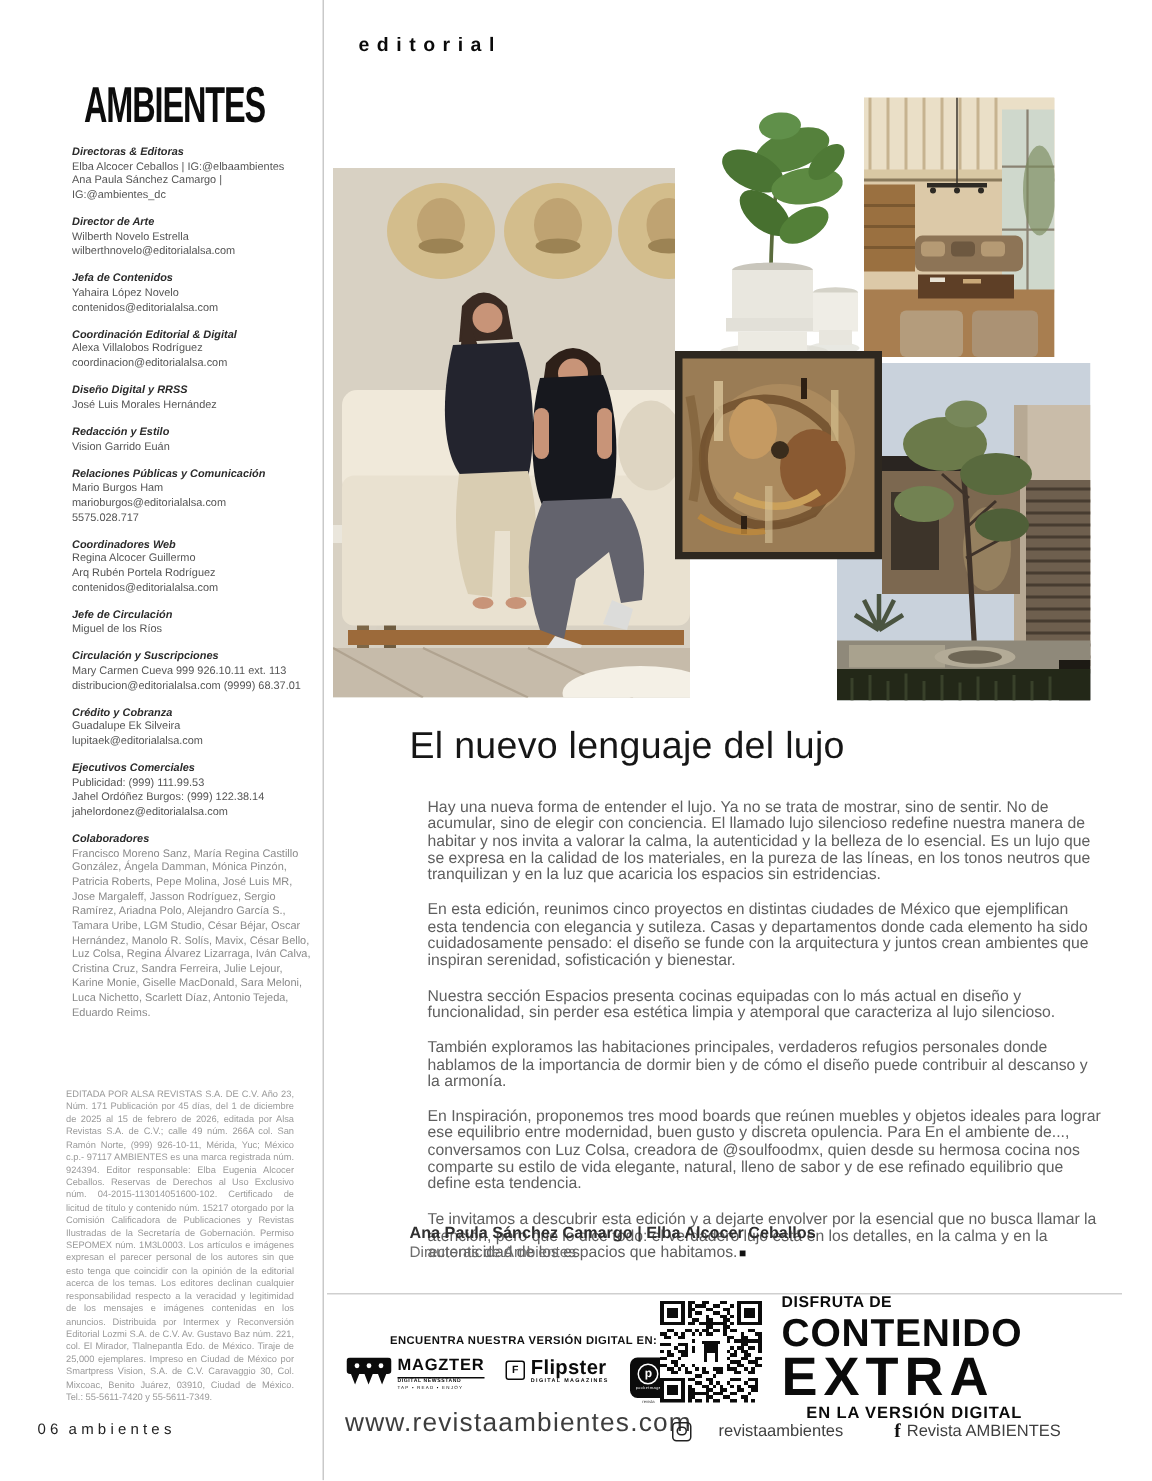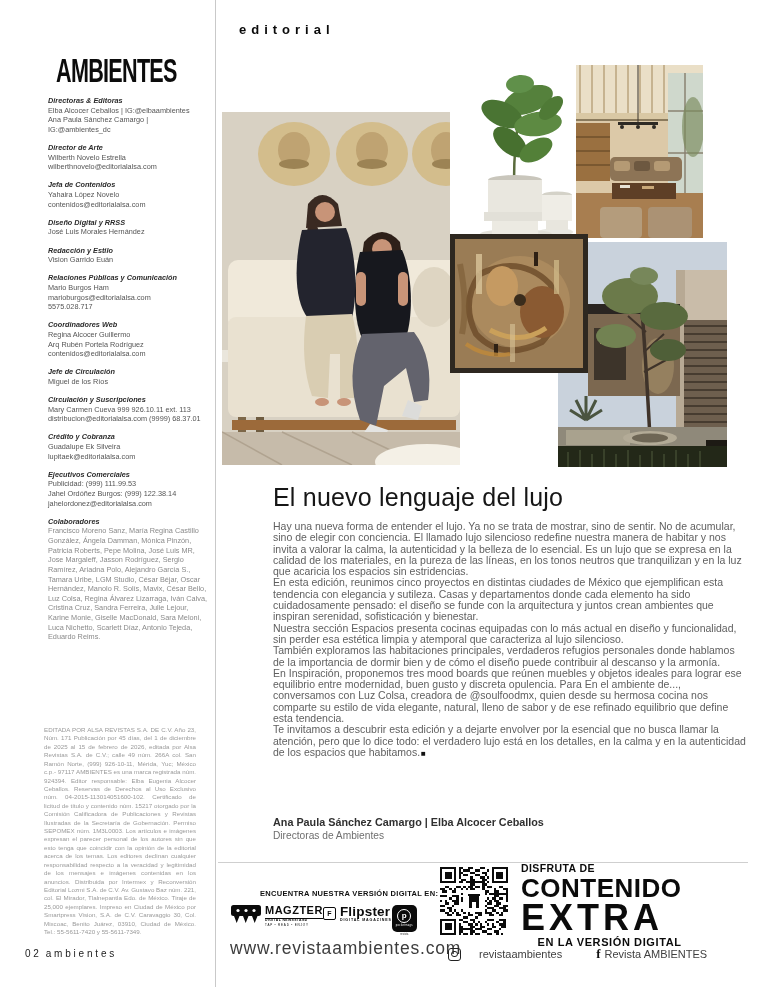--- a/index.html
+++ b/index.html
@@ -18,37 +18,37 @@
   .side-b{white-space:pre-line;}
   .side-b.muted{color:#8a8a8a;}
   .legal{position:absolute;left:44px;top:726px;width:152px;font-size:6.2px;line-height:1.36;color:#9a9a9a;text-align:justify;}
   .pageno{position:absolute;left:25px;top:948px;font-size:10px;letter-spacing:2.8px;color:#222;}
   .pageno .brand{margin-left:4px;}
 
   
   .kicker{position:absolute;left:239px;top:22px;font-size:13px;font-weight:bold;letter-spacing:5px;color:#0a0a0a;}
   .title{position:absolute;left:273px;top:483px;font-size:25px;color:#161616;letter-spacing:0.2px;}
   .body-copy{position:absolute;left:273px;top:521px;width:473px;font-size:10.5px;line-height:11.3px;color:#606060;}
-  .body-copy p{margin:0;}
+  .body-copy p{margin:12px;}
   .endmark{font-size:8px;color:#111;margin-left:1px;}
   .signature{position:absolute;left:273px;top:816px;}
   .sig-names{font-size:10.8px;font-weight:bold;color:#303030;}
   .sig-role{font-size:10.2px;color:#6e6e6e;margin-top:2px;}
 
   
   .ph{position:absolute;display:block;}
   #ph-main{left:222px;top:112px;z-index:1;}
   #ph-plant{left:450px;top:62px;z-index:2;}
   #ph-interior{left:572px;top:65px;z-index:1;}
   #ph-painting{left:450px;top:234px;z-index:3;box-shadow:0 0 0 0 transparent;}
   #ph-courtyard{left:558px;top:242px;z-index:1;}
 
   
   .find-label{position:absolute;left:233px;top:889px;font-size:7.5px;font-weight:bold;letter-spacing:0.3px;color:#101010;padding-left:27px;}
-  .logos{position:absolute;left:231px;top:905px;display:flex;align-items:flex-start;}
+  .logos{position:absolute;left:231px;top:905px;display:flex;align-items:flex-start;gap:14px;}
   .logo{display:flex;align-items:flex-start;gap:4px;cursor:pointer;}
   .logo-col{display:flex;flex-direction:column;line-height:1.05;}
   .mag-name{font-size:11px;font-weight:bold;letter-spacing:0.5px;color:#0b0b0b;}
   .mag-sub{font-size:3.4px;font-weight:bold;color:#0b0b0b;letter-spacing:0.4px;border-top:0.5px solid #0b0b0b;margin-top:1px;padding-top:0.5px;}
   .mag-tag{font-size:3px;color:#0b0b0b;letter-spacing:0.8px;margin-top:1px;}
   .flip-box{width:11px;height:11px;border:1.6px solid #0b0b0b;border-radius:2px;display:flex;align-items:center;justify-content:center;font-size:7px;font-weight:bold;color:#0b0b0b;margin-top:2px;}
   .flip-name{font-size:13.5px;font-weight:bold;color:#0b0b0b;letter-spacing:0.2px;}
   .flip-sub{font-size:3.6px;font-weight:bold;color:#0b0b0b;letter-spacing:0.9px;}
   .pm-box{width:25px;height:27px;background:#0b0b0b;border-radius:5px;display:flex;flex-direction:column;align-items:center;justify-content:center;color:#fff;}
   .pm-p{width:12px;height:12px;border:1.6px solid #fff;border-radius:50%;display:flex;align-items:center;justify-content:center;font-size:8px;font-weight:bold;line-height:1;}
@@ -88,20 +88,25 @@
       <div class="side-h">Director de Arte</div>
       <div class="side-b">Wilberth Novelo Estrella
 wilberthnovelo@editorialalsa.com</div>
     </div>
     <div class="side-sec">
       <div class="side-h">Jefa de Contenidos</div>
       <div class="side-b">Yahaira López Novelo
 contenidos@editorialalsa.com</div>
     </div>
     <div class="side-sec">
+      <div class="side-h">Coordinación Editorial &amp; Digital</div>
+      <div class="side-b">Alexa Villalobos Rodríguez
+coordinacion@editorialalsa.com</div>
+    </div>
+    <div class="side-sec">
       <div class="side-h">Diseño Digital y RRSS</div>
       <div class="side-b">José Luis Morales Hernández</div>
     </div>
     <div class="side-sec">
       <div class="side-h">Redacción y Estilo</div>
       <div class="side-b">Vision Garrido Euán</div>
     </div>
     <div class="side-sec">
       <div class="side-h">Relaciones Públicas y Comunicación</div>
       <div class="side-b">Mario Burgos Ham
@@ -136,21 +141,21 @@
     </div>
     <div class="side-sec">
       <div class="side-h">Colaboradores</div>
       <div class="side-b muted">Francisco Moreno Sanz, María Regina Castillo González, Ángela Damman, Mónica Pinzón, Patricia Roberts, Pepe Molina, José Luis MR, Jose Margaleff, Jasson Rodríguez, Sergio Ramírez, Ariadna Polo, Alejandro García S., Tamara Uribe, LGM Studio, César Béjar, Oscar Hernández, Manolo R. Solís, Mavix, César Bello, Luz Colsa, Regina Álvarez Lizarraga, Iván Calva, Cristina Cruz, Sandra Ferreira, Julie Lejour, Karine Monie, Giselle MacDonald, Sara Meloni, Luca Nichetto, Scarlett Díaz, Antonio Tejeda, Eduardo Reims.</div>
     </div>
   </div>
 
   <div class="legal">EDITADA POR ALSA REVISTAS S.A. DE C.V. Año 23, Núm. 171 Publicación por 45 días, del 1 de diciembre de 2025 al 15 de febrero de 2026, editada por Alsa Revistas S.A. de C.V.; calle 49 núm. 266A col. San Ramón Norte, (999) 926-10-11, Mérida, Yuc; México c.p.- 97117 AMBIENTES es una marca registrada núm. 924394. Editor responsable: Elba Eugenia Alcocer Ceballos. Reservas de Derechos al Uso Exclusivo núm. 04-2015-113014051600-102. Certificado de licitud de título y contenido núm. 15217 otorgado por la Comisión Calificadora de Publicaciones y Revistas Ilustradas de la Secretaría de Gobernación. Permiso SEPOMEX núm. 1M3L0003. Los artículos e imágenes expresan el parecer personal de los autores sin que esto tenga que coincidir con la opinión de la editorial acerca de los temas. Los editores declinan cualquier responsabilidad respecto a la veracidad y legitimidad de los mensajes e imágenes contenidas en los anuncios. Distribuida por Intermex y Reconversión Editorial Lozmi S.A. de C.V. Av. Gustavo Baz núm. 221, col. El Mirador, Tlalnepantla Edo. de México. Tiraje de 25,000 ejemplares. Impreso en Ciudad de México por Smartpress Vision, S.A. de C.V. Caravaggio 30, Col. Mixcoac, Benito Juárez, 03910, Ciudad de México. Tel.: 55-5611-7420 y 55-5611-7349.</div>
 
   <div class="pageno">
-    <span>02</span><span class="brand">ambientes</span>
+    <span>06</span><span class="brand">ambientes</span>
   </div>
 
   <div class="kicker">editorial</div>
 
   <svg id="ph-main" class="ph" width="238" height="353" viewBox="0 0 238 353">
     <rect width="238" height="353" fill="#d8d1c3"></rect>
     <g>
       <ellipse cx="72" cy="42" rx="36" ry="32" fill="#d3bd8c"></ellipse>
         <ellipse cx="72" cy="38" rx="16" ry="18" fill="#bfa372"></ellipse>
         <ellipse cx="72" cy="52" rx="15" ry="5" fill="#9c8354"></ellipse>

